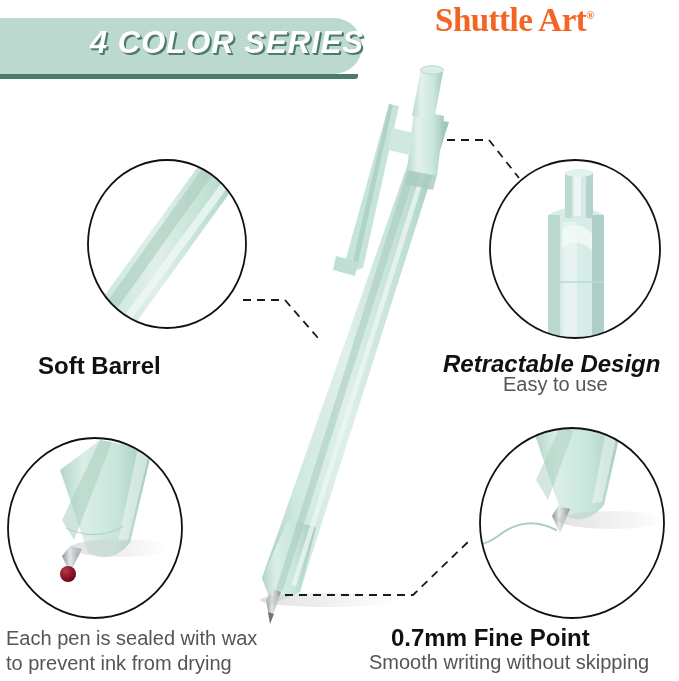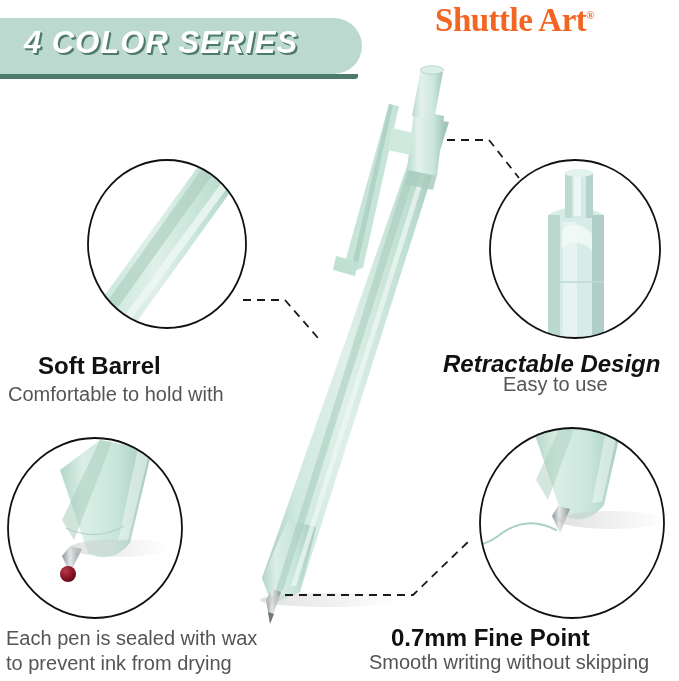--- a/index.html
+++ b/index.html
@@ -2,21 +2,21 @@
 <html><head>
 <meta charset="utf-8">
 <style>
   * { box-sizing: border-box; margin: 0; padding: 0; }
   html, body {
     width: 679px; height: 681px;
     background: #ffffff;
     font-family: "Liberation Sans", sans-serif;
     overflow: hidden;
   }
-  #stage { position: relative; width: 606px; height: 681px; background: #fff; }
+  #stage { position: relative; width: 606px; height: 681px; background: #fff; text-align: right; }
 
   
   .banner-wrap { position: absolute; left: 0; top: 18px; width: 400px; height: 62px; }
   .banner-pill {
     position: absolute; left: -14px; top: 0; width: 376px; height: 56px;
     background: #bcd9cf;
     border-radius: 0 30px 30px 0;
   }
   .banner-underline {
     position: absolute; left: -14px; top: 56px; width: 372px; height: 5px;
@@ -208,21 +208,20 @@
   </svg>
 
   <svg class="layer" viewBox="0 0 679 681">
     <ellipse cx="167" cy="244" rx="79" ry="84" fill="none" stroke="#111" stroke-width="1.8"></ellipse>
     <ellipse cx="575" cy="249" rx="85" ry="89" fill="none" stroke="#111" stroke-width="1.8"></ellipse>
     <ellipse cx="95" cy="528" rx="87" ry="90" fill="none" stroke="#111" stroke-width="1.8"></ellipse>
     <ellipse cx="572" cy="523" rx="92" ry="95" fill="none" stroke="#111" stroke-width="1.8"></ellipse>
   </svg>
 
   <div class="t-title tl-title">Soft Barrel</div>
-  <div class="t-sub tl-sub">Comfortable to hold with</div>
 
   <div class="t-title tr-title">Retractable Design</div>
   <div class="t-sub bl-sub1">Each pen is sealed with wax</div>
 
   <div class="t-sub tr-sub">Easy to use</div>
   <div class="t-sub bl-sub2">to prevent ink from drying</div>
 
   <div class="t-title br-title">0.7mm Fine Point</div>
   <div class="t-sub br-sub">Smooth writing without skipping</div>
 

